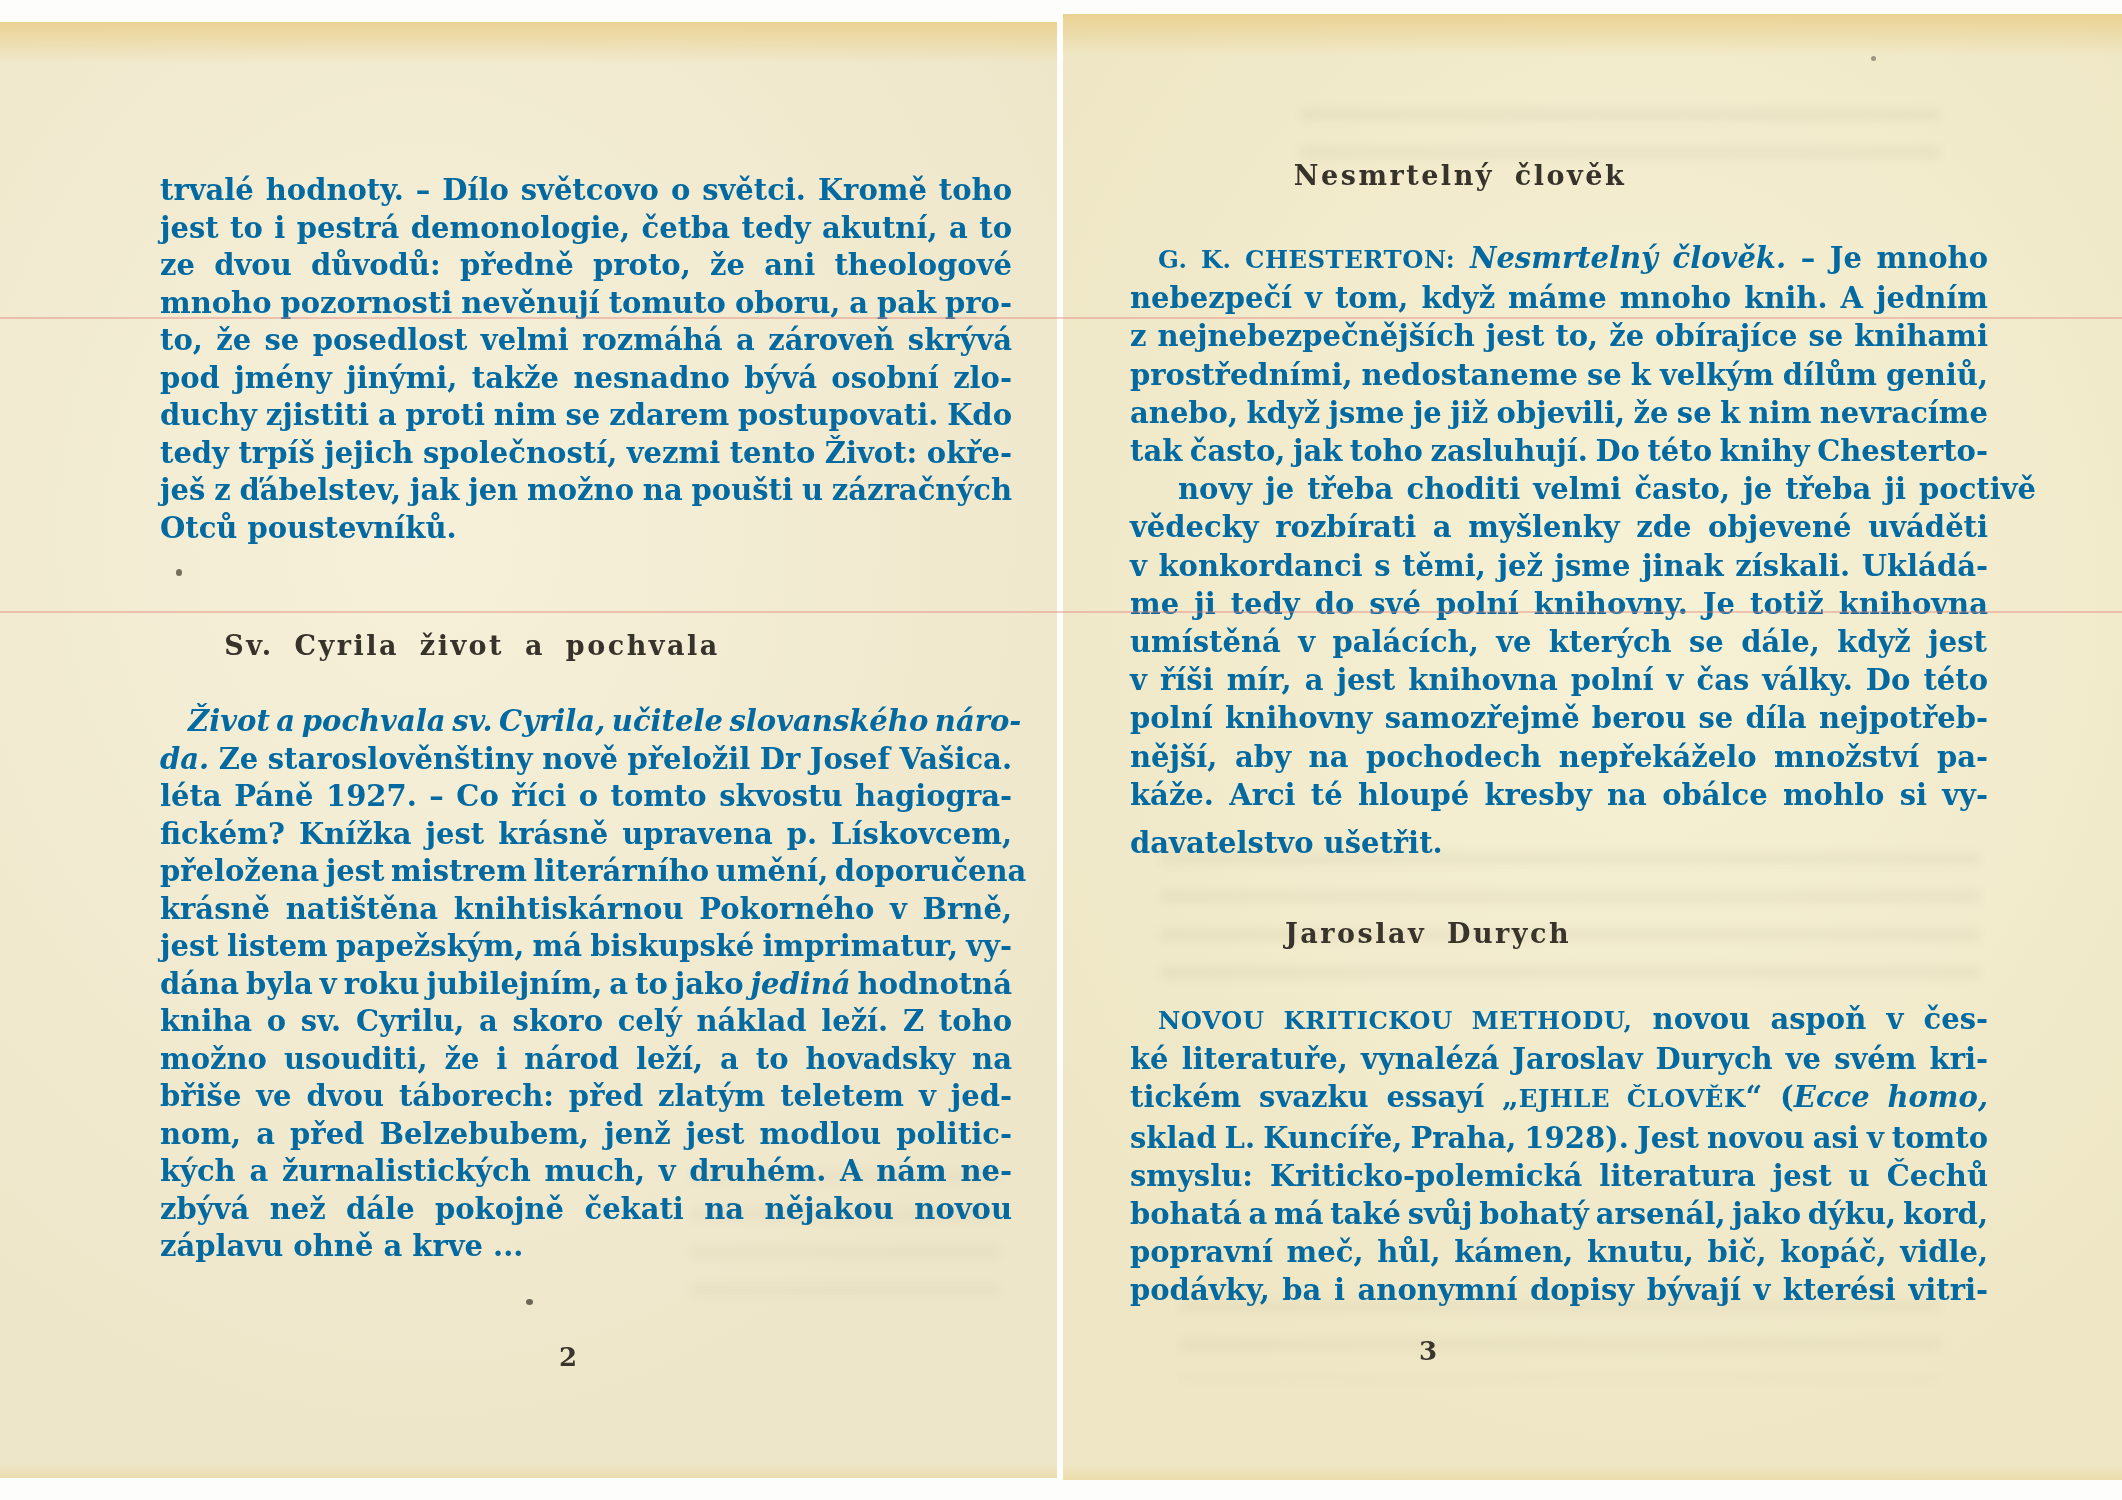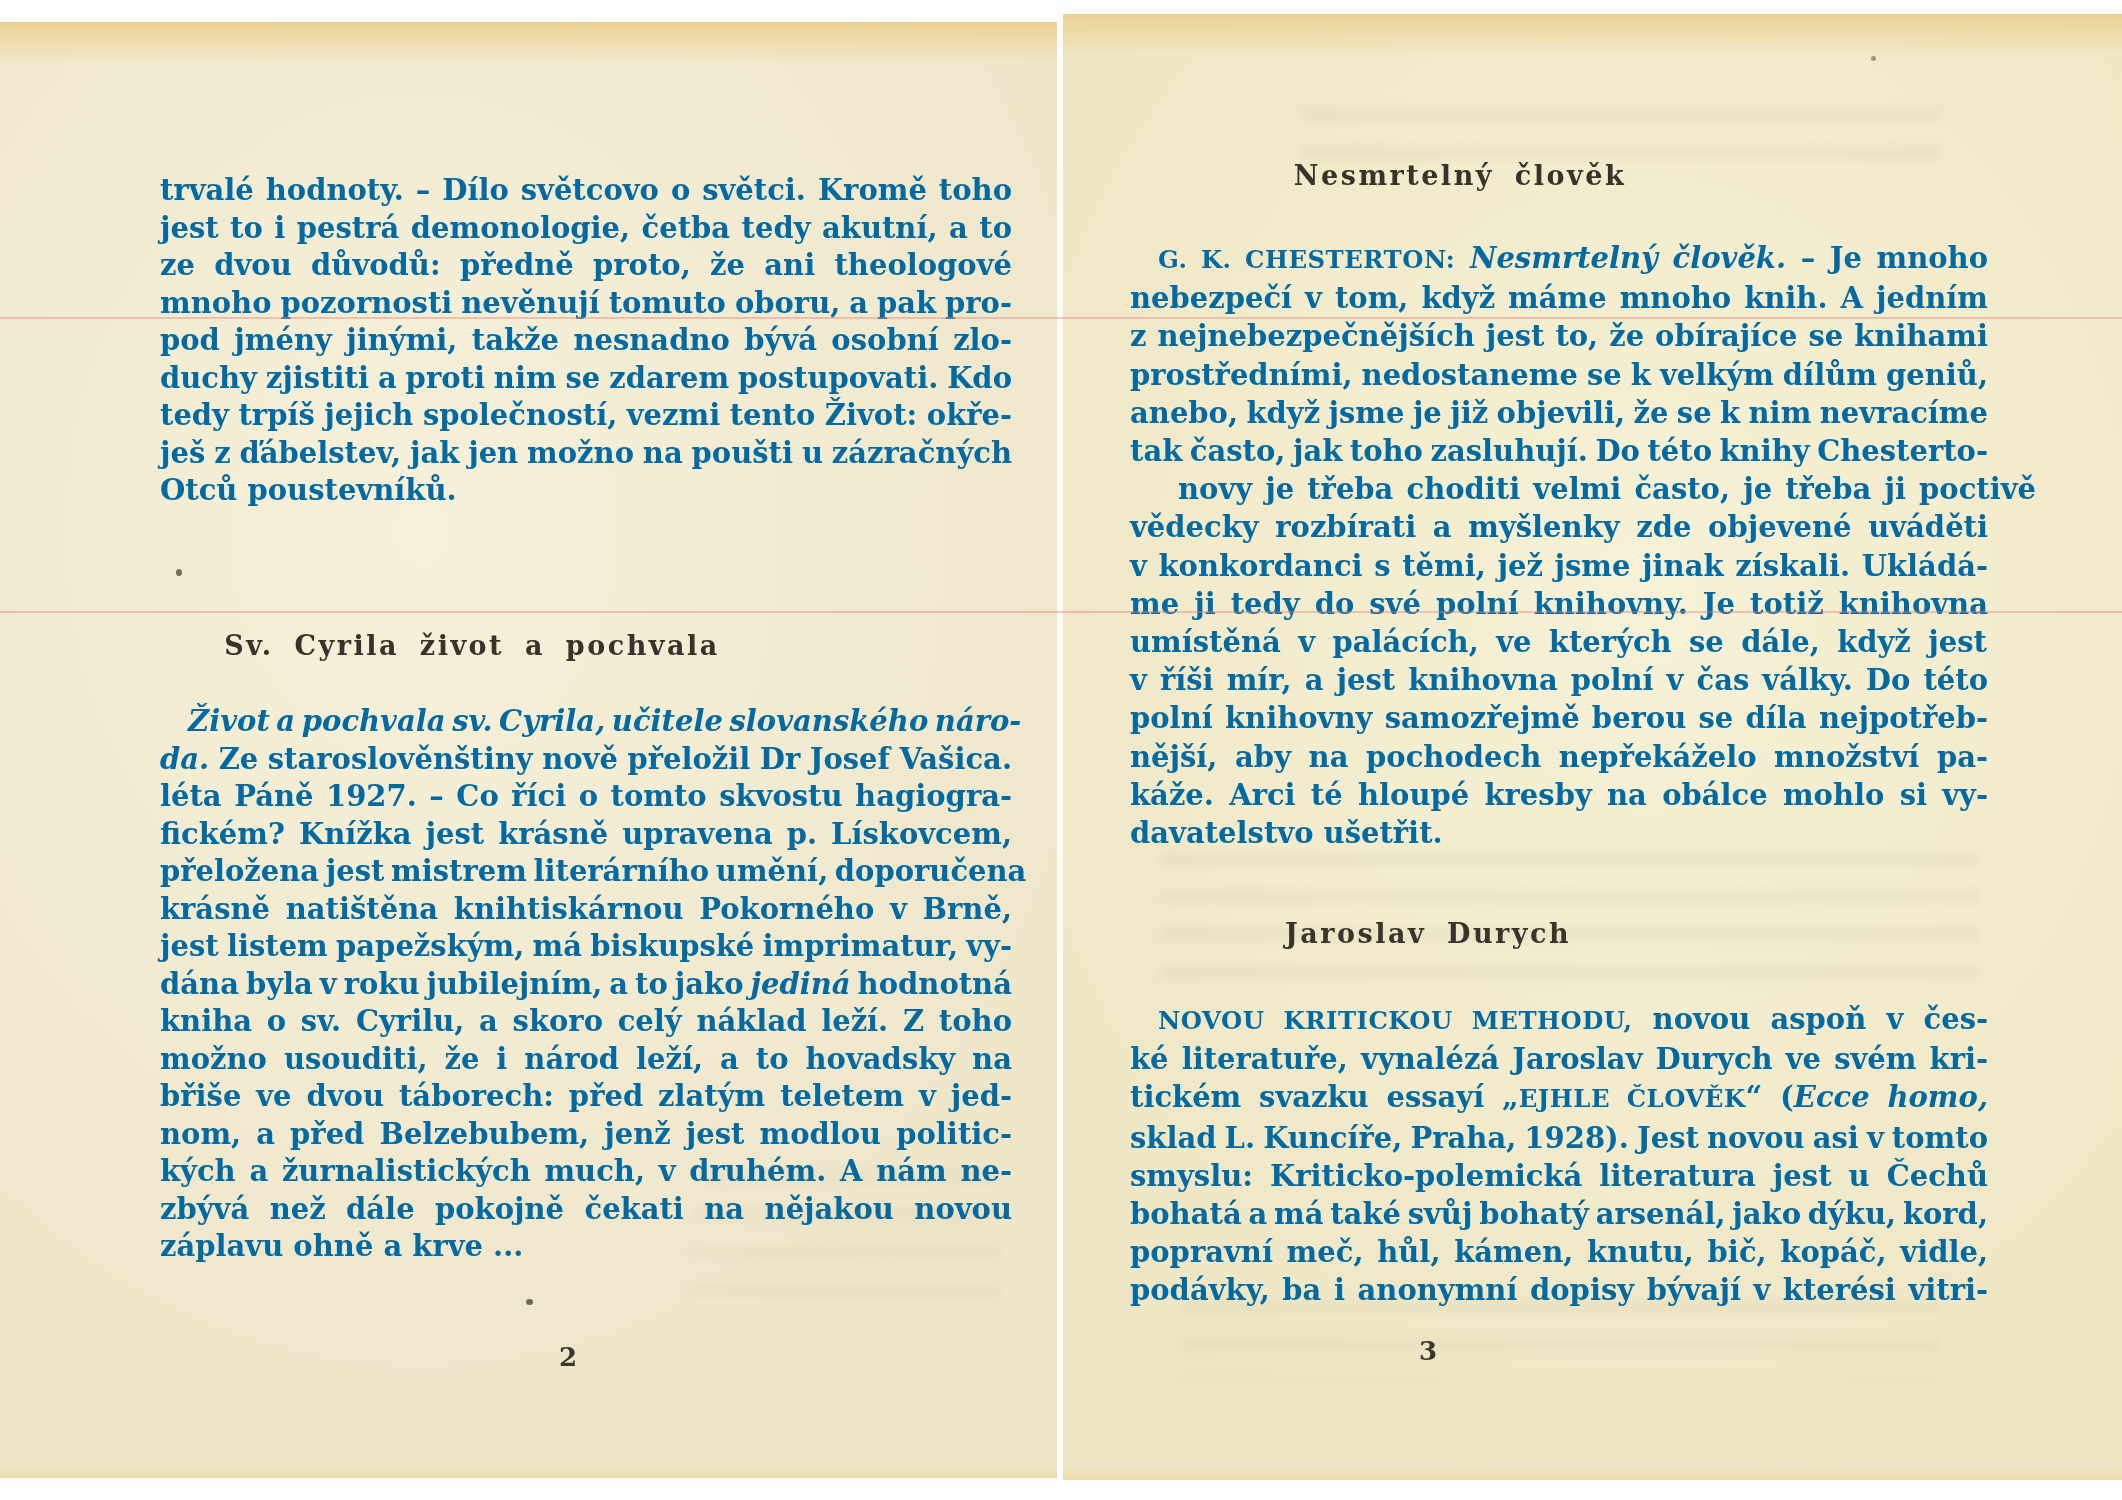--- a/index.html
+++ b/index.html
@@ -118,20 +118,21 @@
 
   <div class="page page-left"></div>
 
   <div class="page page-right"></div>
 
   <div class="para" id="l-para1">
       <div class="line" style="word-spacing: 1.84766px;"><span class="ln">trvalé hodnoty. – Dílo světcovo o světci. Kromě toho</span></div>
       <div class="line" style="word-spacing: 1.35243px;"><span class="ln">jest to i pestrá demonologie, četba tedy akutní, a to</span></div>
       <div class="line" style="word-spacing: 9.1875px;"><span class="ln">ze dvou důvodů: předně proto, že ani theologové</span></div>
       <div class="line" style="word-spacing: -1.16741px;"><span class="ln">mnoho pozornosti nevěnují tomuto oboru, a pak pro-</span></div>
+      <div class="line" style="word-spacing: 3.2793px;"><span class="ln">to, že se posedlost velmi rozmáhá a zároveň skrývá</span></div>
       <div class="line" style="word-spacing: 4.27902px;"><span class="ln">pod jmény jinými, takže nesnadno bývá osobní zlo-</span></div>
       <div class="line" style="word-spacing: -1.1875px;"><span class="ln">duchy zjistiti a proti nim se zdarem postupovati. Kdo</span></div>
       <div class="line" style="word-spacing: -0.613839px;"><span class="ln">tedy trpíš jejich společností, vezmi tento Život: okře-</span></div>
       <div class="line" style="word-spacing: -1.22743px;"><span class="ln">ješ z ďábelstev, jak jen možno na poušti u zázračných</span></div>
       <div class="line" style="word-spacing: 0px;"><span class="ln">Otců poustevníků.</span></div>
     </div>
 
   <div class="heading" id="l-heading">Sv. Cyrila život a pochvala</div>
 
   <div class="para" id="l-para2">
@@ -165,21 +166,21 @@
       <div class="line" style="word-spacing: -2.58984px;"><span class="ln">tak často, jak toho zasluhují. Do této knihy Chesterto-</span></div>
       <div class="line" style="word-spacing: 2.97917px; margin-left: 48px;"><span class="ln">novy je třeba choditi velmi často, je třeba ji poctivě</span></div>
       <div class="line" style="word-spacing: 6.55208px;"><span class="ln">vědecky rozbírati a myšlenky zde objevené uváděti</span></div>
       <div class="line" style="word-spacing: 1.54688px;"><span class="ln">v konkordanci s těmi, jež jsme jinak získali. Ukládá-</span></div>
       <div class="line" style="word-spacing: 4.91146px;"><span class="ln">me ji tedy do své polní knihovny. Je totiž knihovna</span></div>
       <div class="line" style="word-spacing: 7.26953px;"><span class="ln">umístěná v palácích, ve kterých se dále, když jest</span></div>
       <div class="line" style="word-spacing: 2.98722px;"><span class="ln">v říši mír, a jest knihovna polní v čas války. Do této</span></div>
       <div class="line" style="word-spacing: 2.15104px;"><span class="ln">polní knihovny samozřejmě berou se díla nejpotřeb-</span></div>
       <div class="line" style="word-spacing: 7.5px;"><span class="ln">nější, aby na pochodech nepřekáželo množství pa-</span></div>
       <div class="line" style="word-spacing: 5.15972px;"><span class="ln">káže. Arci té hloupé kresby na obálce mohlo si vy-</span></div>
-      <div class="line" style="word-spacing: 0px;"><span class="ln">davatelstvo ušetřit.</span></div>
+      <div class="line" style="word-spacing: 0px; margin-top: 10px;"><span class="ln">davatelstvo ušetřit.</span></div>
     </div>
 
   <div class="heading" id="r-heading2">Jaroslav Durych</div>
 
   <div class="para" id="r-para2">
       <div class="line ind" style="word-spacing: 10.1016px;"><span class="ln"><span class="caps">NOVOU KRITICKOU METHODU,</span> novou aspoň v čes-</span></div>
       <div class="line" style="word-spacing: 2.9933px;"><span class="ln">ké literatuře, vynalézá Jaroslav Durych ve svém kri-</span></div>
       <div class="line" style="word-spacing: 7.67969px;"><span class="ln">tickém svazku essayí „<span class="caps">EJHLE ČLOVĚK</span>“ (<em>Ecce homo,</em></span></div>
       <div class="line" style="word-spacing: -2.02431px;"><span class="ln">sklad L. Kuncíře, Praha, 1928). Jest novou asi v tomto</span></div>
       <div class="line" style="word-spacing: 6.90625px;"><span class="ln">smyslu: Kriticko-polemická literatura jest u Čechů</span></div>

